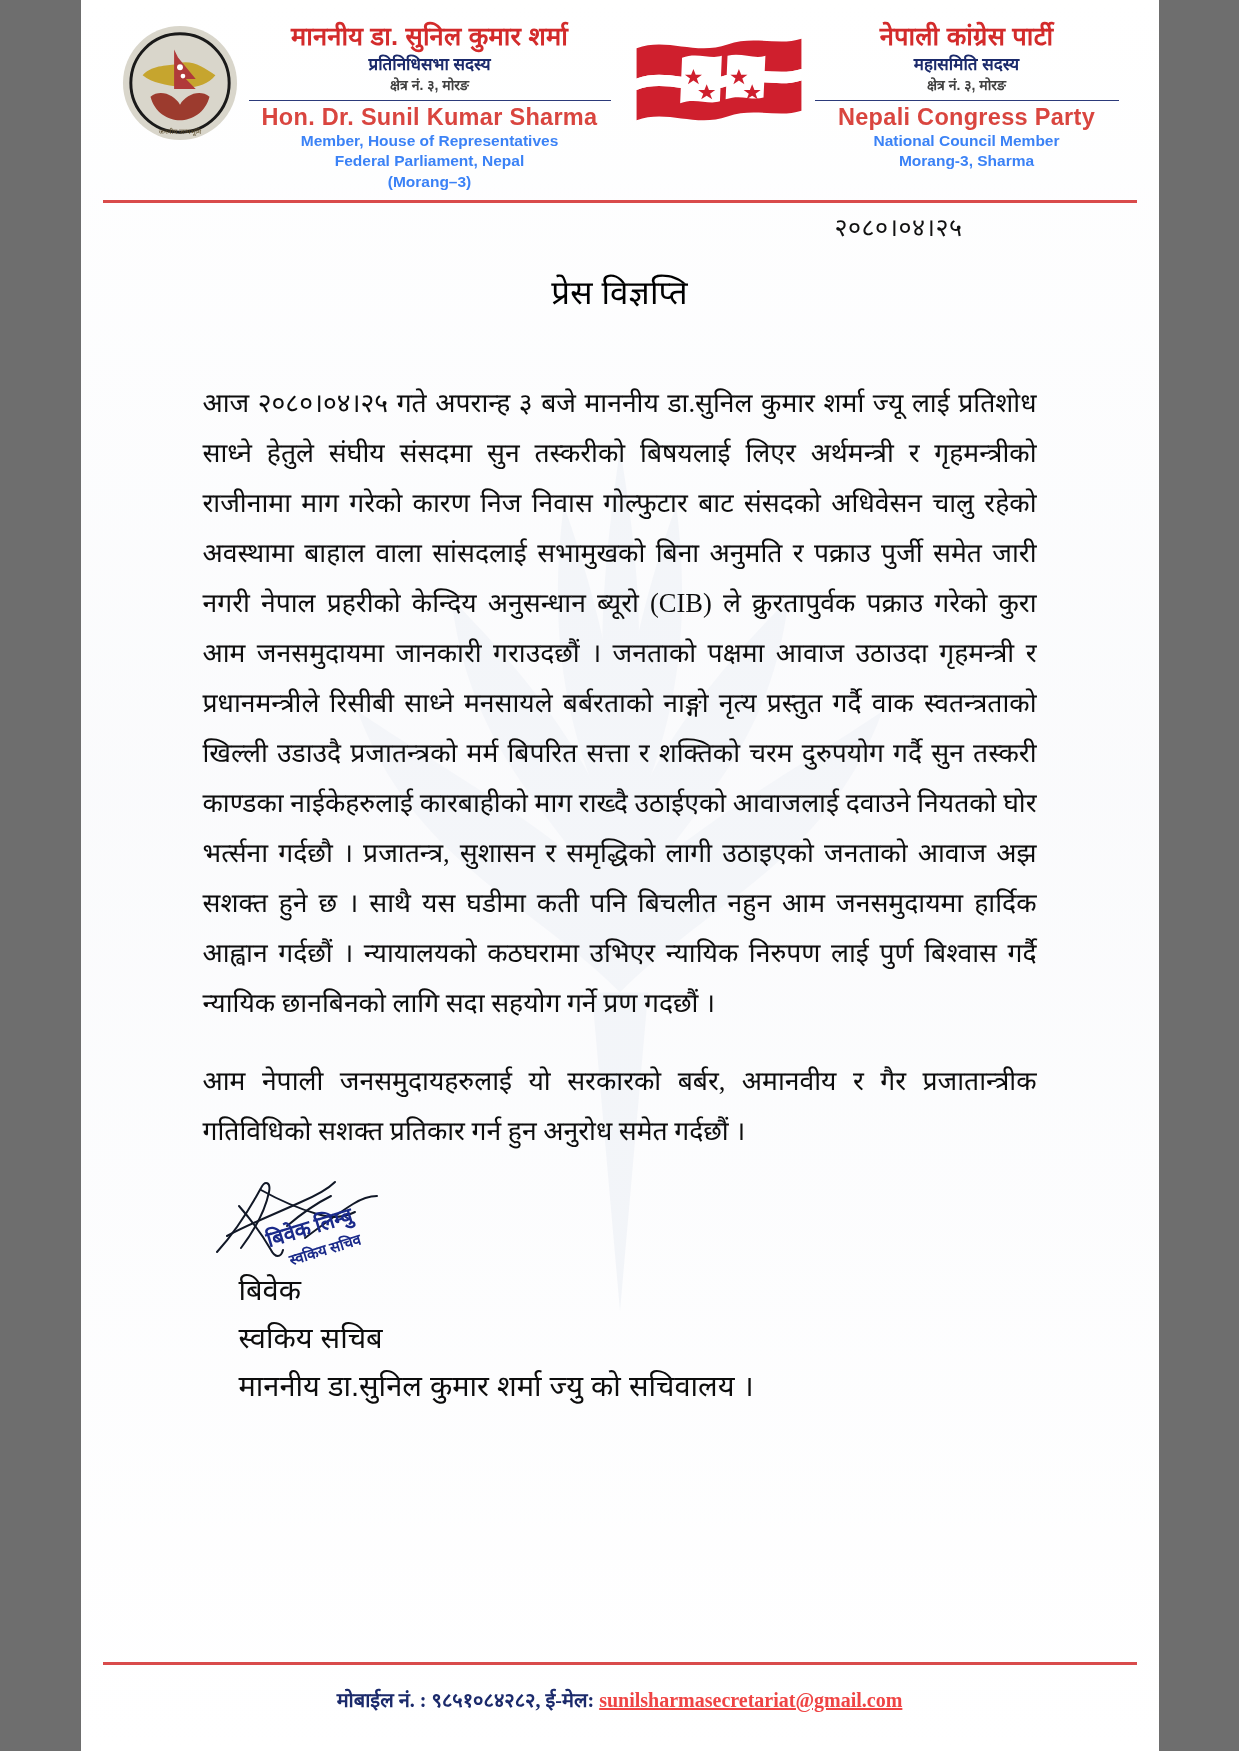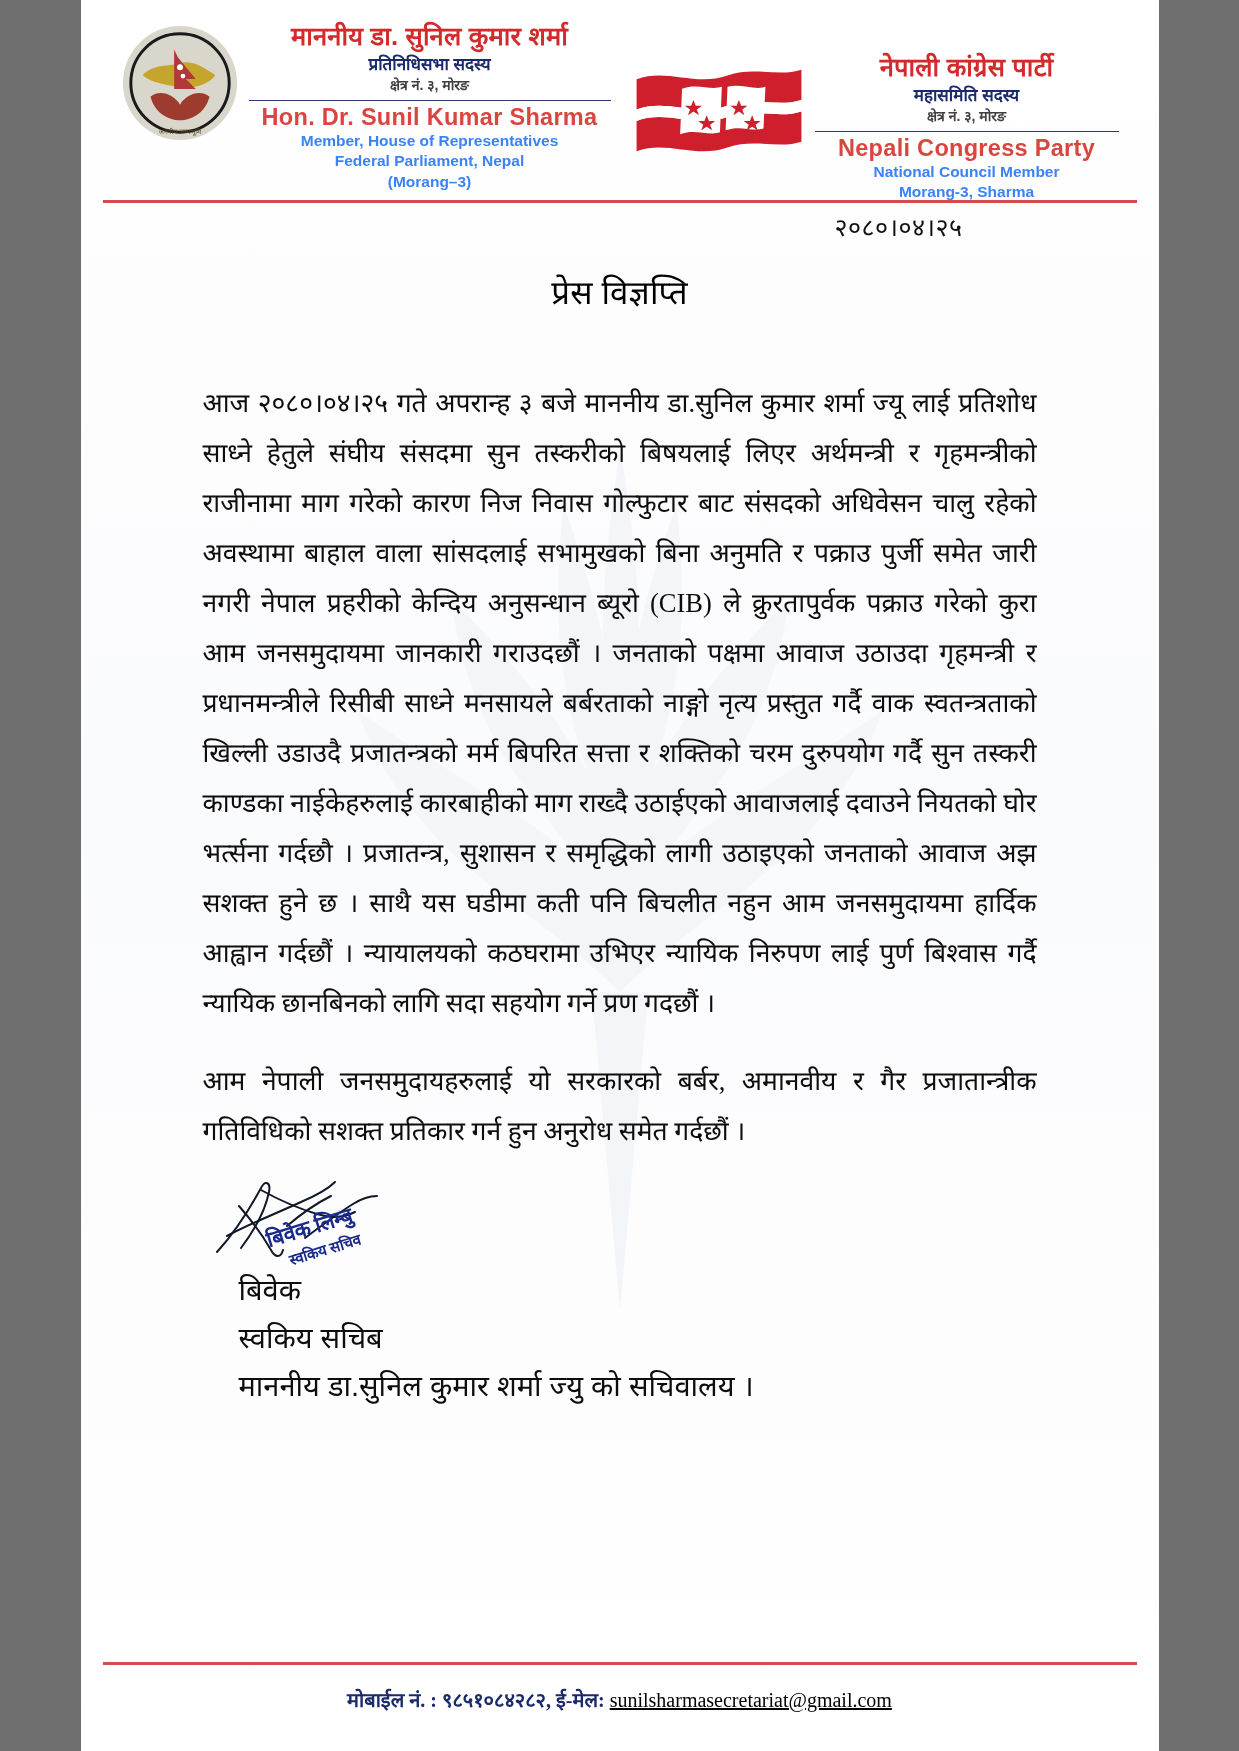--- a/index.html
+++ b/index.html
@@ -38,21 +38,21 @@
     align-items: flex-start;
     padding: 18px 40px 0 40px;
     box-sizing: border-box;
     height: 196px;
   }
   .lh-block {
     display: flex;
     align-items: flex-start;
     flex: 1 1 50%;
   }
-  .lh-block.right { justify-content: flex-start; padding-left: 18px; margin-top: 31px;}
+  .lh-block.right { justify-content: flex-start; padding-left: 18px;}
   .emblem {
     width: 118px;
     height: 118px;
     flex: 0 0 118px;
     margin-top: 6px;
     margin-right: 10px;
   }
   .flaglogo {
     width: 180px;
     height: 116px;
@@ -189,23 +189,23 @@
     left: 0; right: 0;
     bottom: 38px;
     z-index: 2;
     text-align: center;
     font-family: "Liberation Serif", "DejaVu Serif", serif;
     font-size: 20px;
     color: #1b2a6b;
     font-weight: bold;
   }
   .footer .email {
-    color: #000000;
+    color: #ef4444;
     text-decoration: underline;
-    font-weight: normal;
+    font-weight: bold;
   }
   .footer .seg { white-space: nowrap; }
   
   .paper-tint {
     position: absolute;
     inset: 0;
     pointer-events: none;
     z-index: 1;
     background: linear-gradient(180deg, rgba(250,250,252,.0) 0%, rgba(246,247,250,.55) 45%, rgba(250,250,252,.0) 100%);
   }

